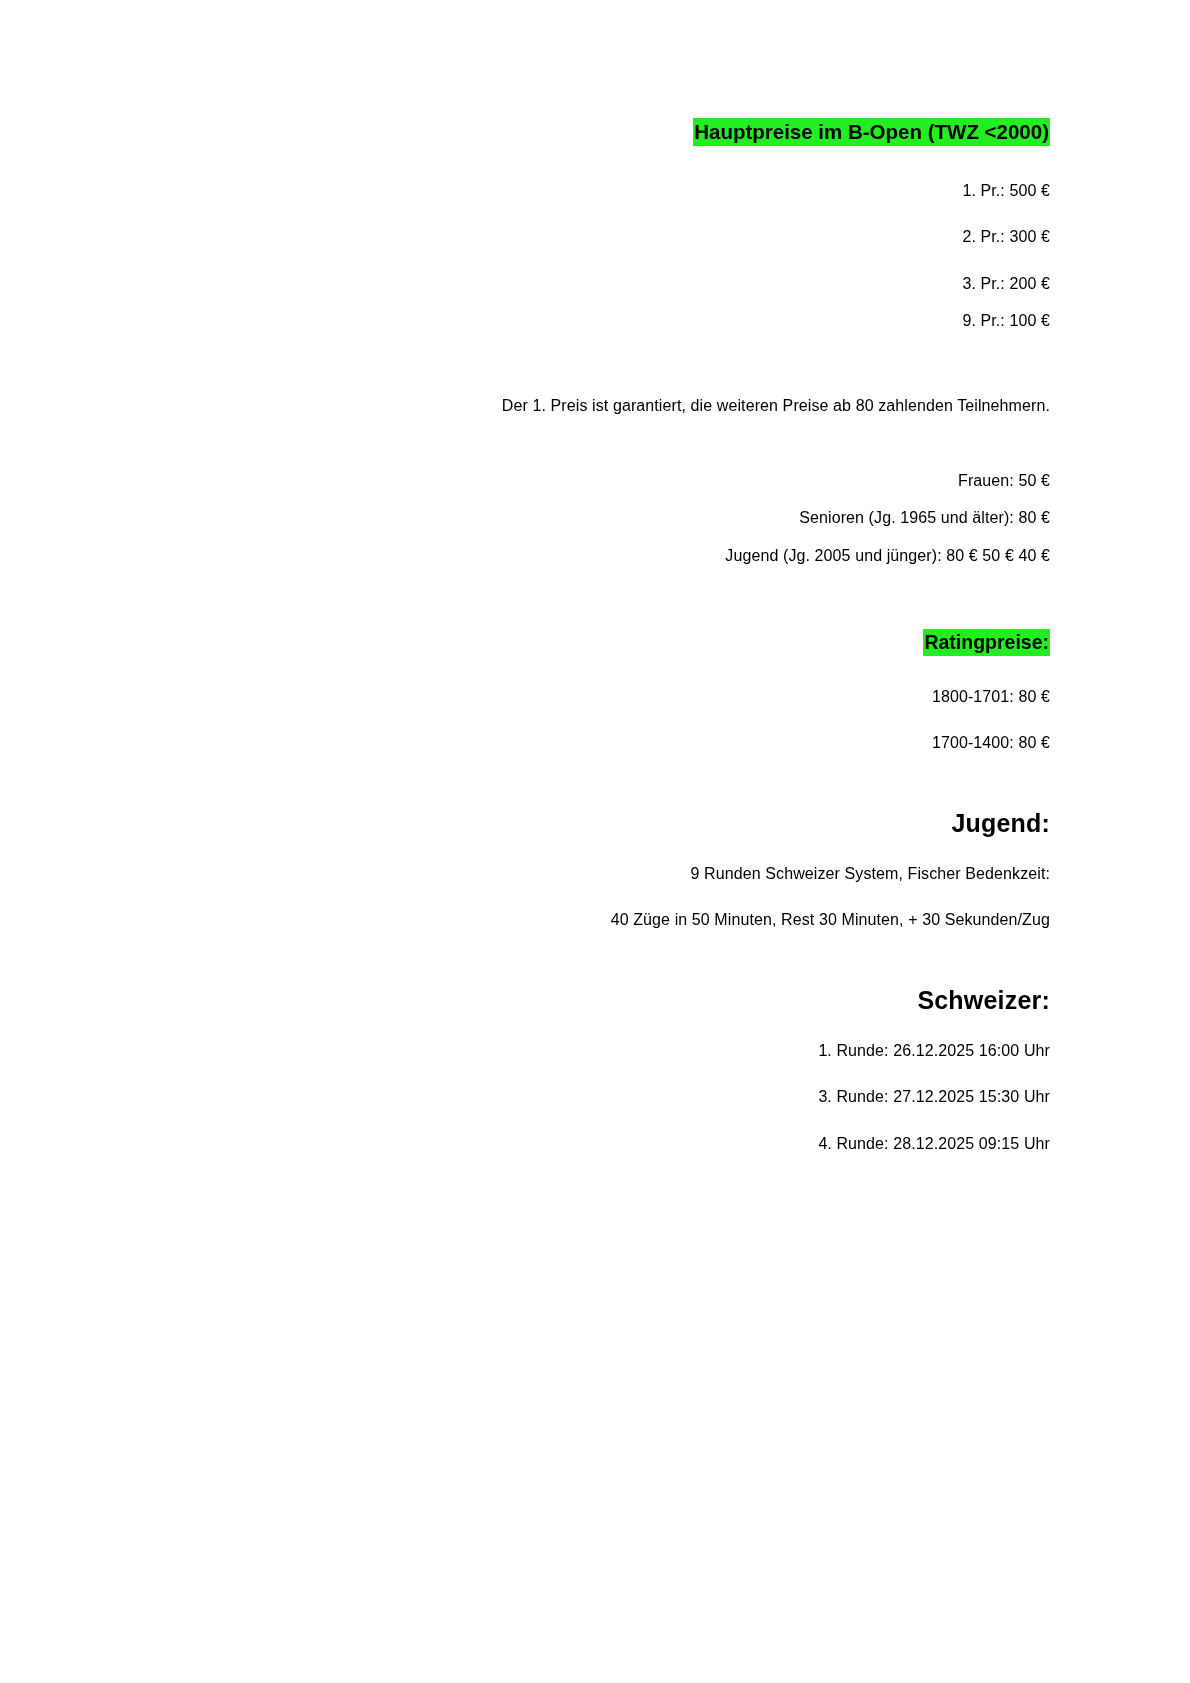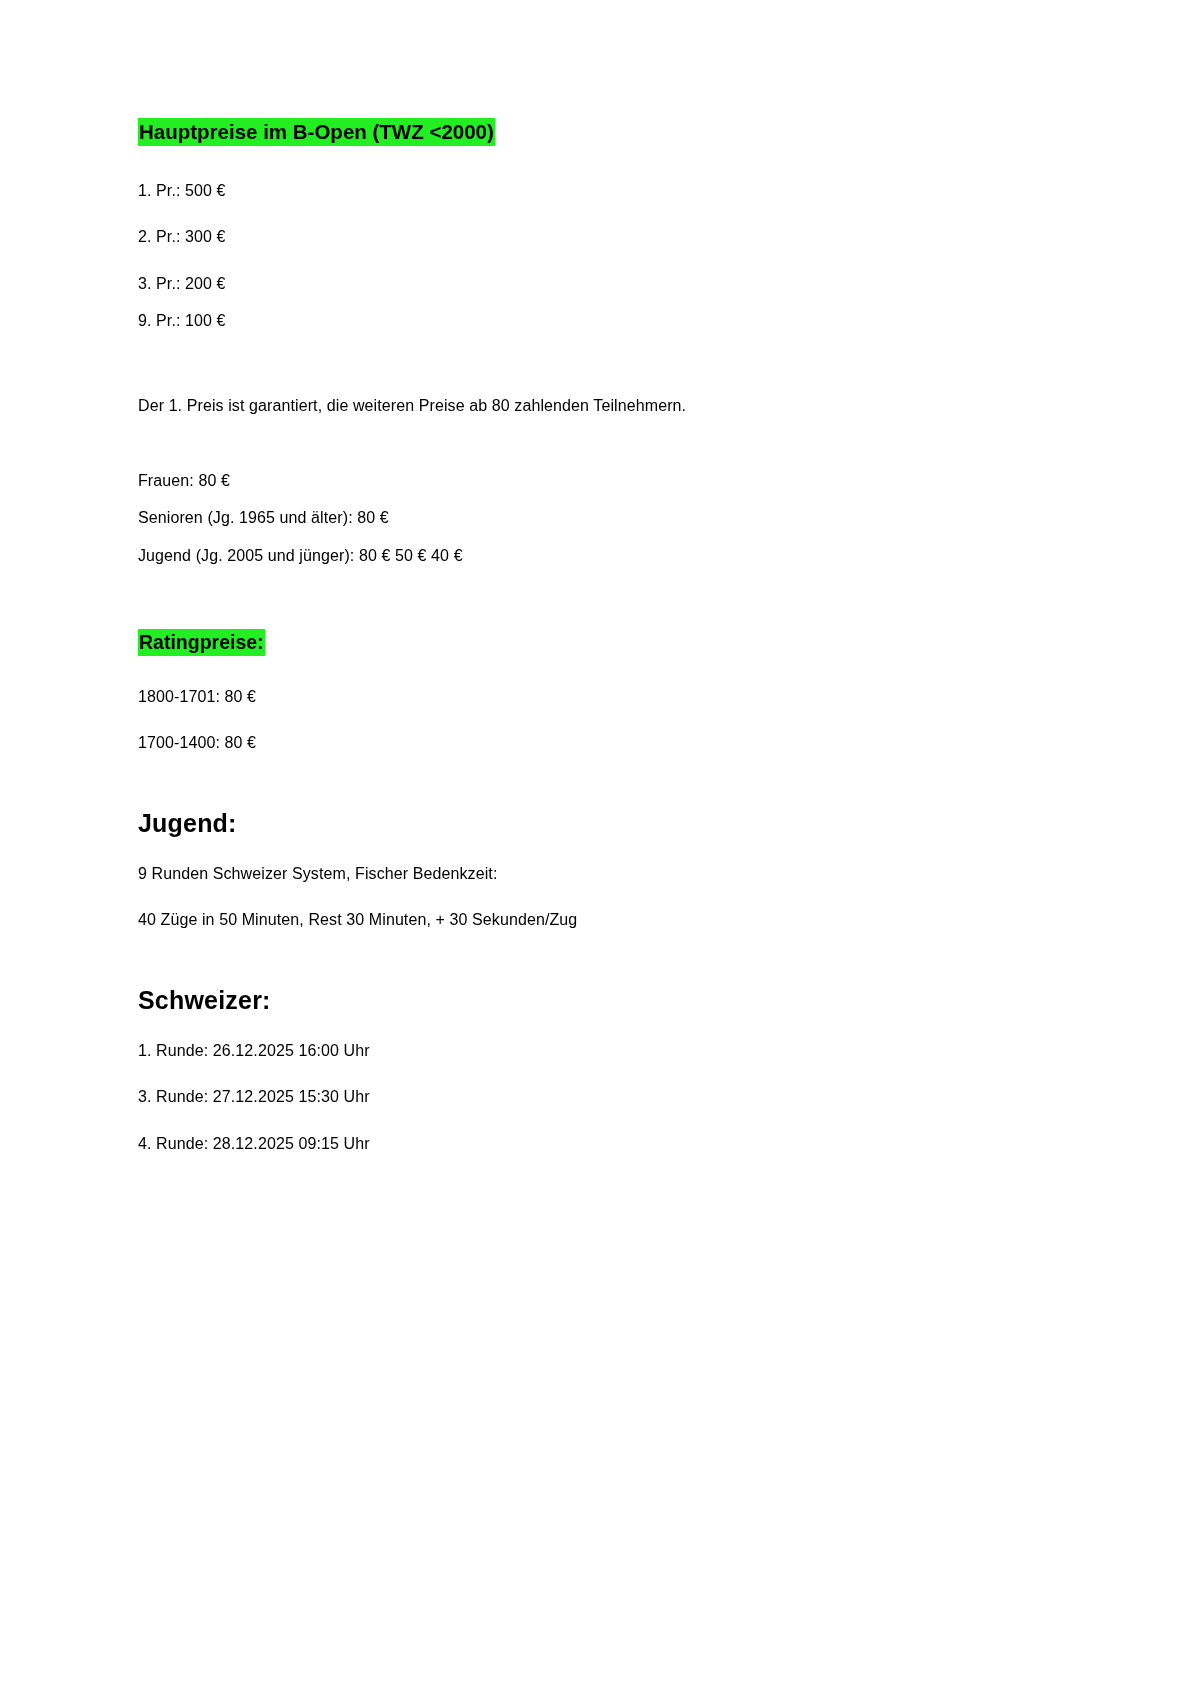--- a/index.html
+++ b/index.html
@@ -17,20 +17,21 @@
   }
   .page {
     position: absolute;
     top: 0;
     left: 0;
     width: 1190px;
     height: 1683px;
     background: #ffffff;
     box-sizing: border-box;
     padding: 118px 140px 8px 138px;
+    text-align: right;
   }
   .doc {
     font-size: 19.5px;
     line-height: 1.35;
   }
   .heading-hl {
     font-weight: bold;
     font-size: 20.5px;
     margin: 0 0 34px 0;
   }
@@ -80,21 +81,21 @@
     <p class="line tight">3. Pr.: 200 €</p>
     <p class="line">9. Pr.: 100 €</p>
 
     <div class="gap-lg"></div>
 
     <p class="line">Der 1. Preis ist garantiert, die weiteren Preise ab 80 zahlenden Teilnehmern.</p>
 
     <div class="gap-md"></div>
 
 
-    <p class="line tight">Frauen: 80 €</p>
+    <p class="line tight">Frauen: 50 €</p>
     <p class="line tight">Senioren (Jg. 1965 und älter): 80 €</p>
     <p class="line">Jugend (Jg. 2005 und jünger): 80 €  50 €  40 €</p>
 
     <div class="gap-lg"></div>
 
     <p class="subhead"><span class="hl">Ratingpreise:</span></p>
 
     <div class="gap-sm"></div>
 
     <p class="line">1800-1701: 80 €</p>

